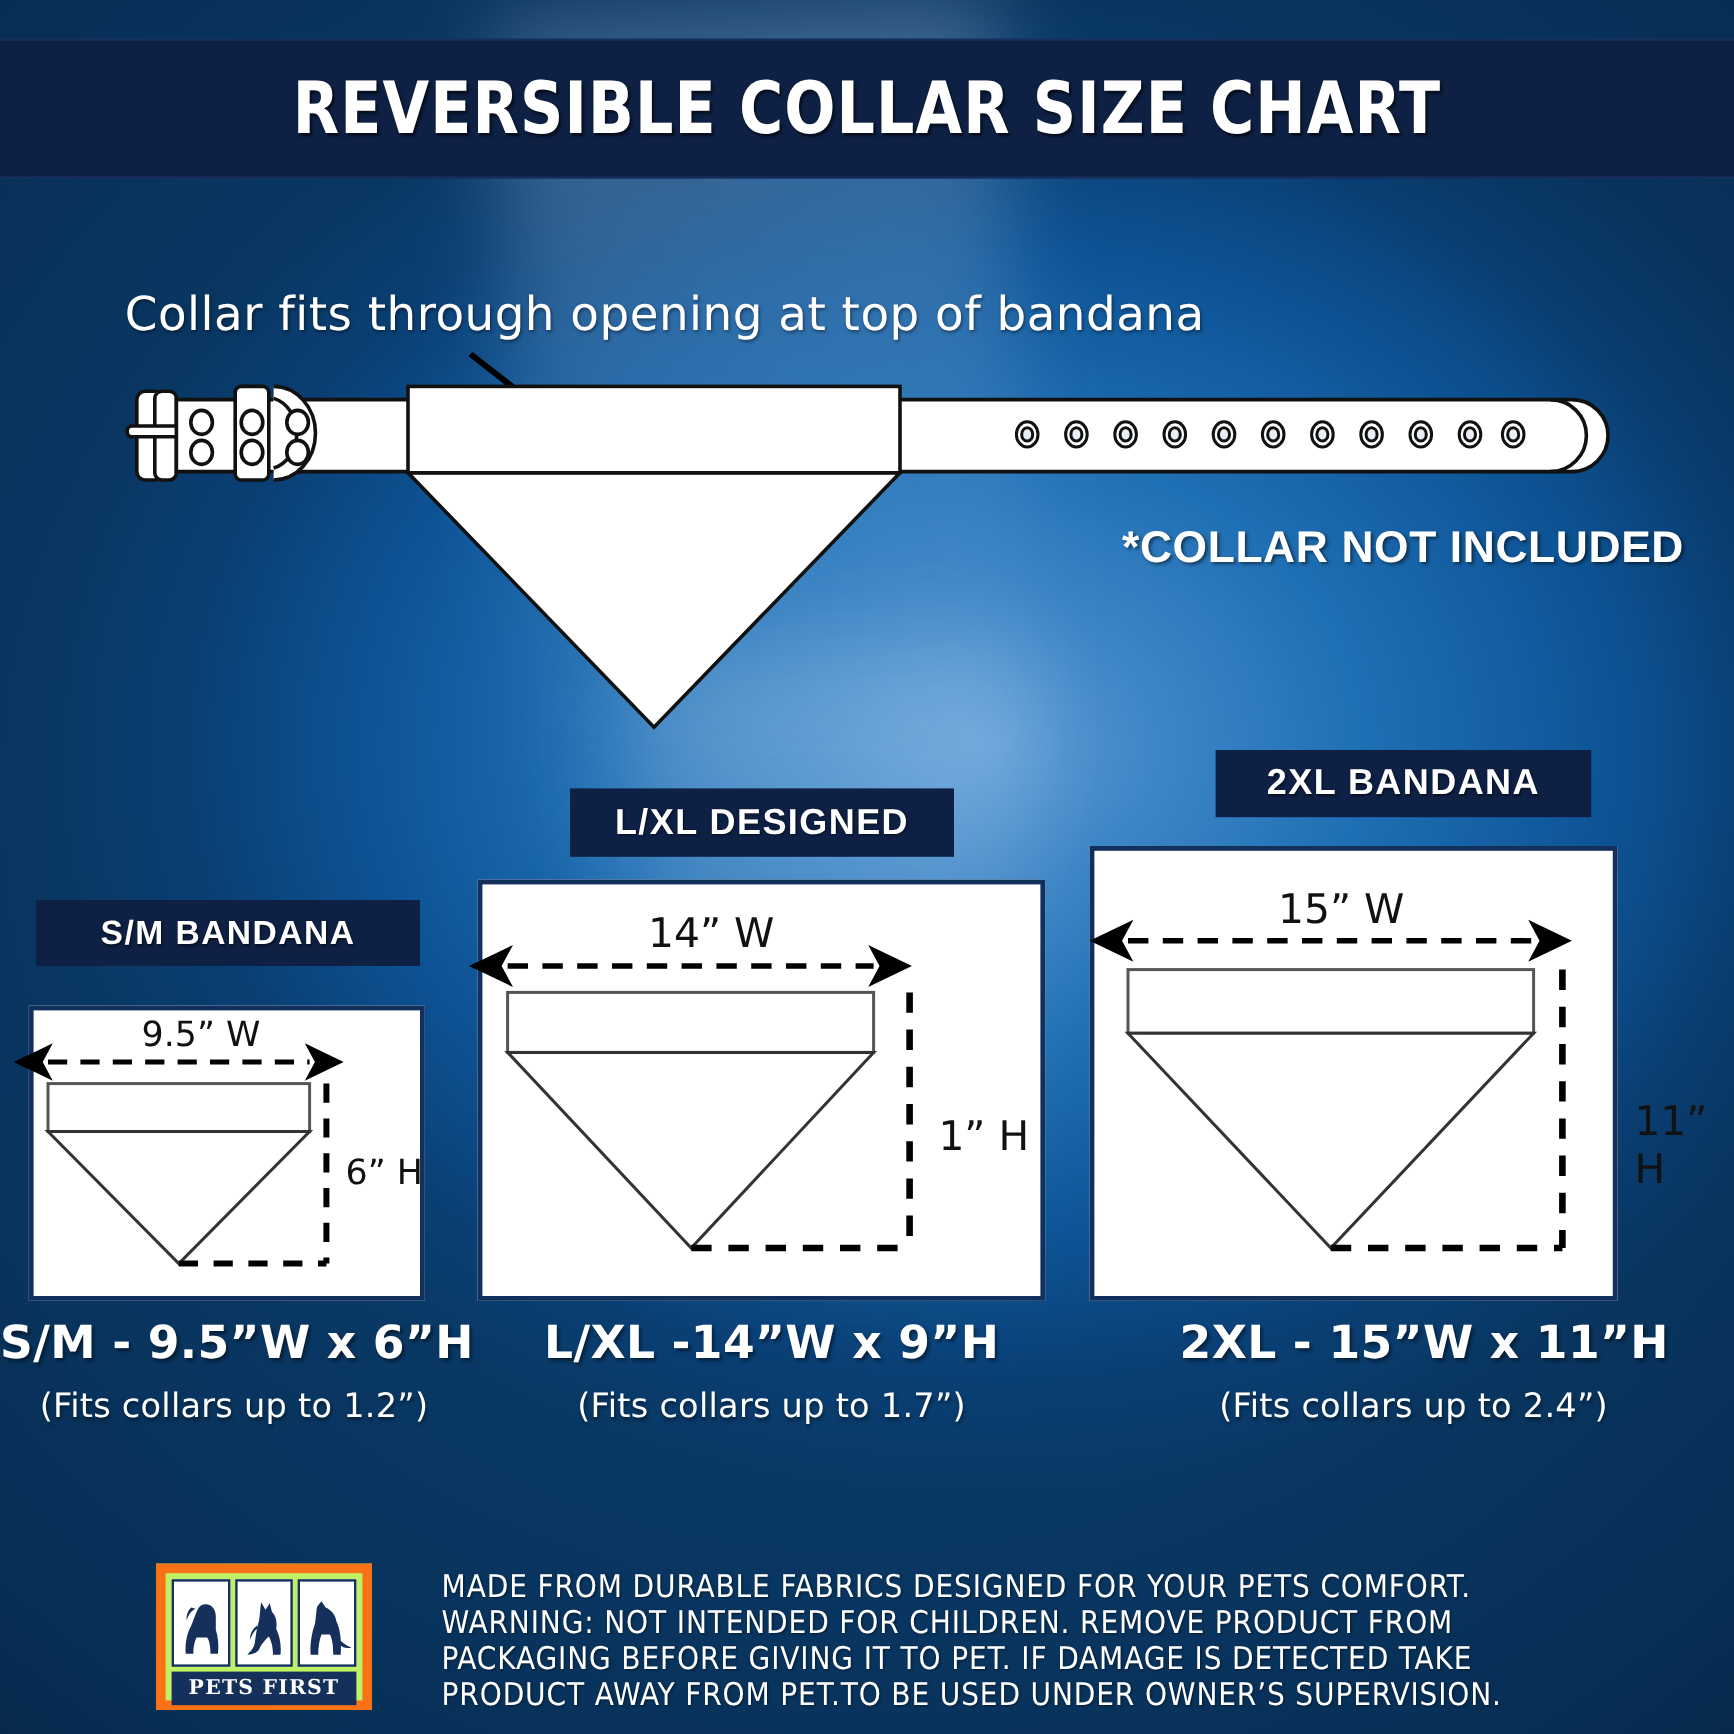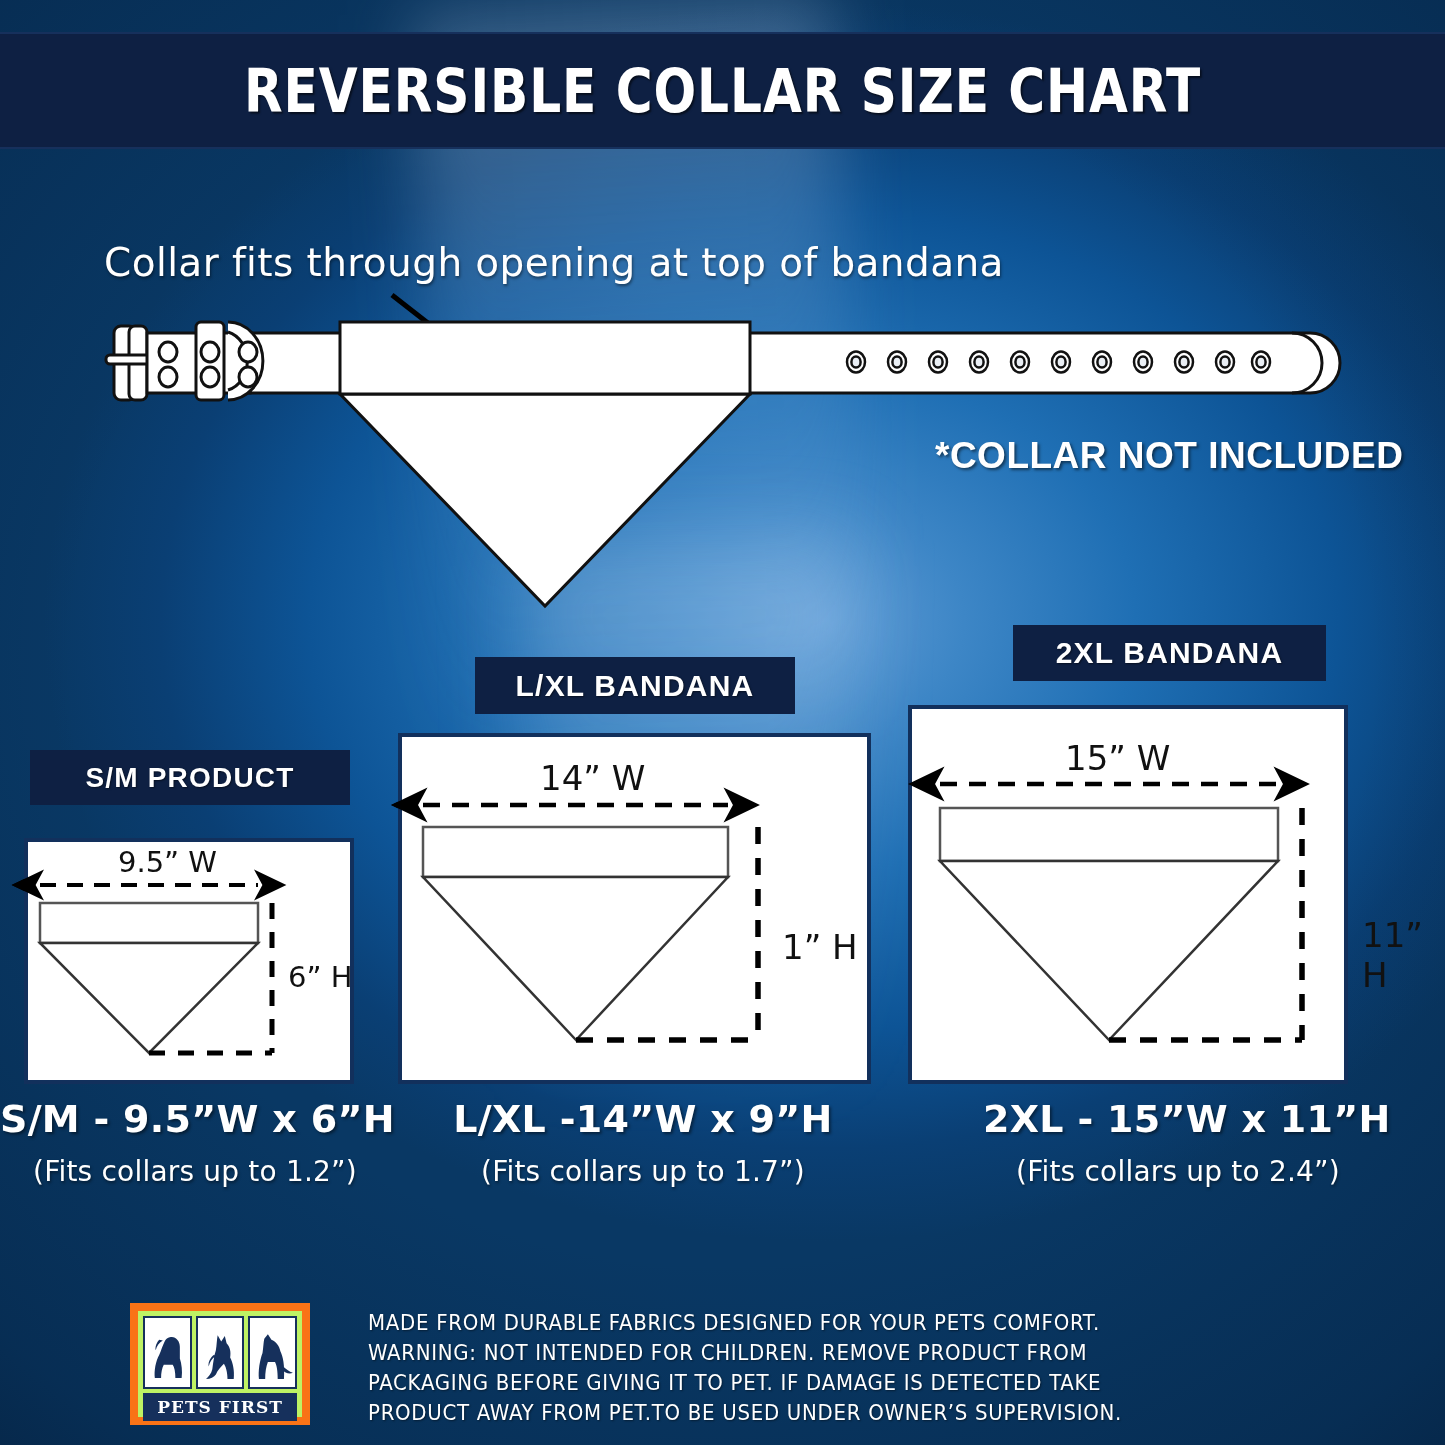--- a/index.html
+++ b/index.html
@@ -59,21 +59,21 @@
 
   
   .cap{position:absolute;text-align:center;color:#fff;white-space:nowrap;}
   .cap .l1{font-size:38px;font-weight:bold;letter-spacing:.3px;
     text-shadow:2px 2px 3px rgba(0,0,0,.45);}
   .cap .l2{font-size:28px;margin-top:14px;letter-spacing:.2px;
     text-shadow:1px 2px 3px rgba(0,0,0,.45);}
 
   
   .footer-text{position:absolute;left:368px;top:1308px;width:1000px;
-    color:#fff;font-size:22px;line-height:30px;letter-spacing:.7px;
+    color:#fff;font-size:26px;line-height:30px;letter-spacing:.7px;
     font-family:"DejaVu Sans Condensed","Liberation Sans Narrow","Liberation Sans",sans-serif;
     text-shadow:1px 1px 2px rgba(0,0,0,.45);}
   .footer-text div{white-space:nowrap;}
 
   .logo{position:absolute;left:130px;top:1303px;width:180px;height:122px;
     background:#bef264;padding:0;box-sizing:border-box;border:8px solid #f97316;}
   .logo-panels{display:flex;gap:4px;height:78px;padding:5px 5px 0 5px;box-sizing:border-box;}
   .logo-panel{flex:1;border:2px solid #16305c;background:#fff;position:relative;overflow:hidden;}
   .logo-name{margin:4px 5px 5px 5px;height:28px;background:#16305c;color:#fff;
     display:flex;align-items:center;justify-content:center;
@@ -234,22 +234,22 @@
 
   <div style="position:absolute;left:118px;top:845px;font-size:29px;color:#111;">9.5” W</div>
   <div style="position:absolute;left:288px;top:960px;font-size:29px;color:#111;">6” H</div>
 
   <div style="position:absolute;left:540px;top:758px;font-size:34px;color:#111;">14” W</div>
   <div style="position:absolute;left:782px;top:927px;font-size:34px;color:#111;">1” H</div>
 
   <div style="position:absolute;left:1065px;top:738px;font-size:34px;color:#111;">15” W</div>
   <div style="position:absolute;left:1322px;top:915px;font-size:34px;color:#111;margin-left:40px;">11” H</div>
 
-  <div class="sizelabel" style="left:30px;top:750px;width:320px;height:55px;font-size:28px;">S/M PRODUCT</div>
-  <div class="sizelabel" style="left:475px;top:657px;width:320px;height:57px;font-size:30px;">L/XL BANDANA</div>
+  <div class="sizelabel" style="left:30px;top:750px;width:320px;height:55px;font-size:28px;">S/M BANDANA</div>
+  <div class="sizelabel" style="left:475px;top:657px;width:320px;height:57px;font-size:30px;">L/XL DESIGNED</div>
   <div class="sizelabel" style="left:1013px;top:625px;width:313px;height:56px;font-size:30px;">2XL BANDANA</div>
 
   <div class="cap" style="left:0px;top:1097px;width:390px;">
     <div class="l1">S/M - 9.5”W x 6”H</div>
     <div class="l2">(Fits collars up to 1.2”)</div>
   </div>
   <div class="cap" style="left:448px;top:1097px;width:390px;">
     <div class="l1">L/XL -14”W x 9”H</div>
     <div class="l2">(Fits collars up to 1.7”)</div>
   </div>

